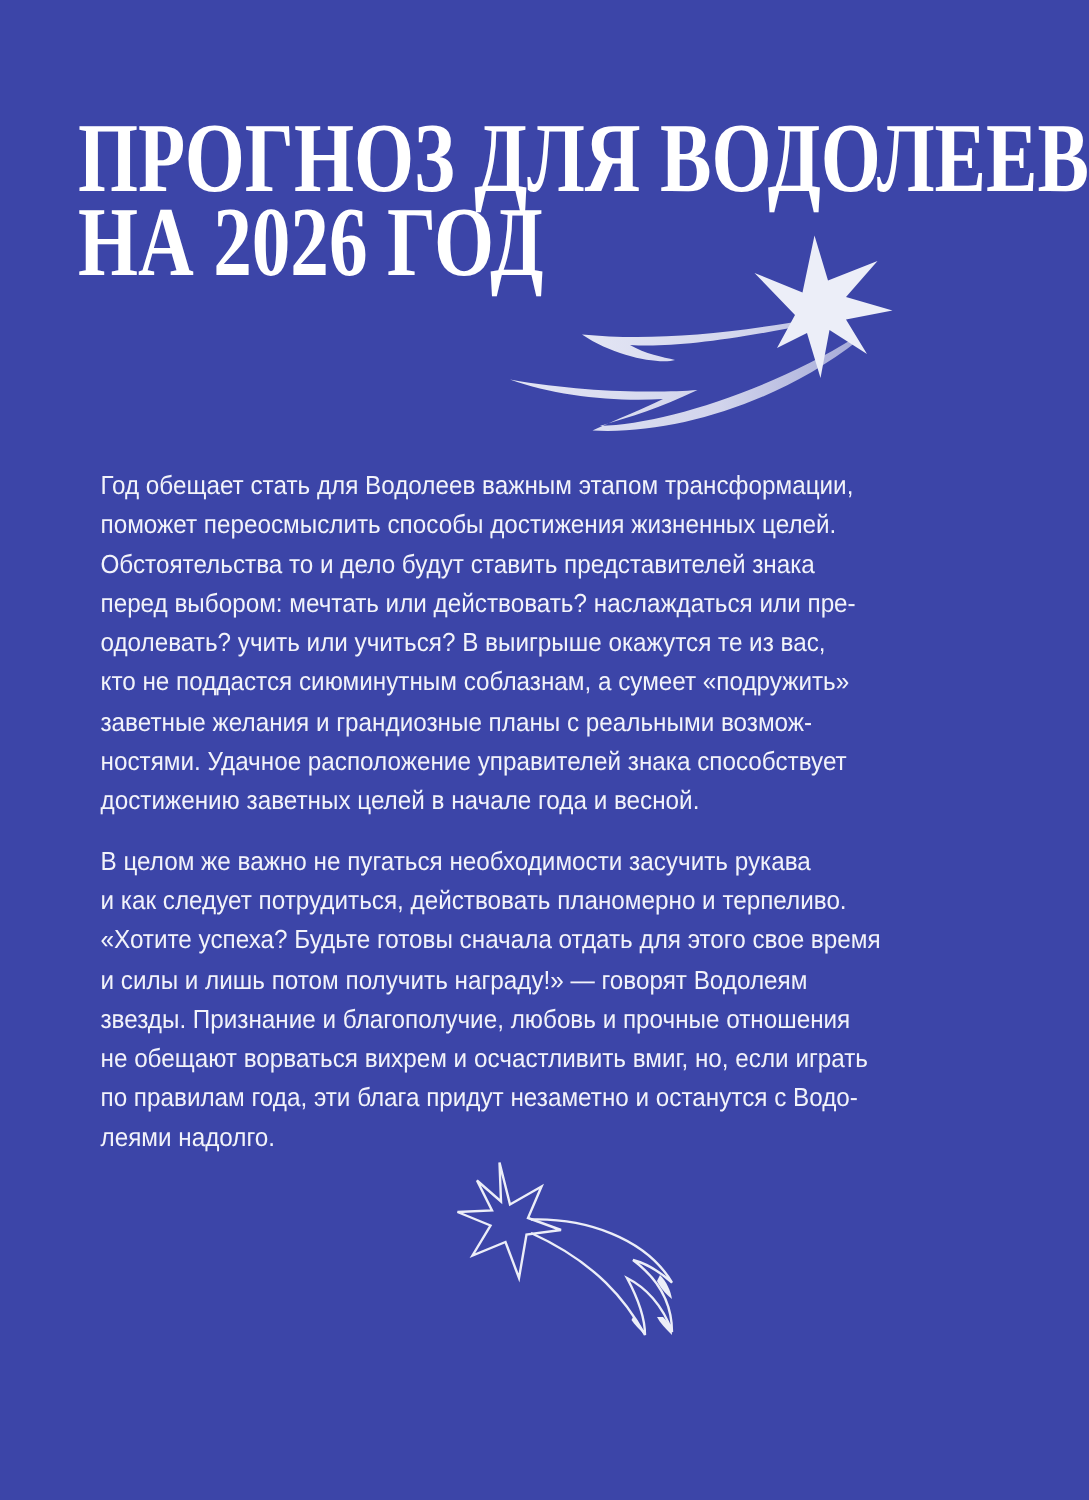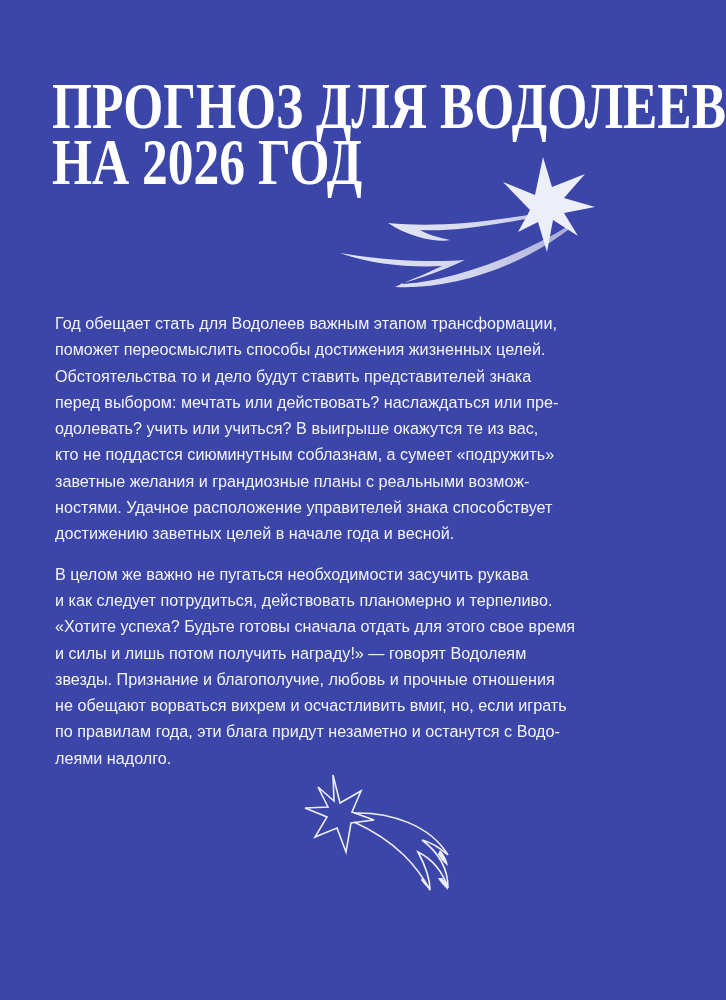--- a/index.html
+++ b/index.html
@@ -41,21 +41,21 @@
     .body-text {
       position: absolute;
       left: 51px;
       top: 310px;
       width: 640px;
       font-size: 17.4px;
       line-height: 26.3px;
       color: #F2F3FA;
     }
     .body-text p {
-      margin: 0 0 14px 4px;
+      margin: 0 0 14px 16px;
     }
     .body-text .ln {
       display: block;
       white-space: nowrap;
       transform-origin: 0 0;
       transform: scaleX(0.93);
     }
     .star-top {
       position: absolute;
       left: 330px;

